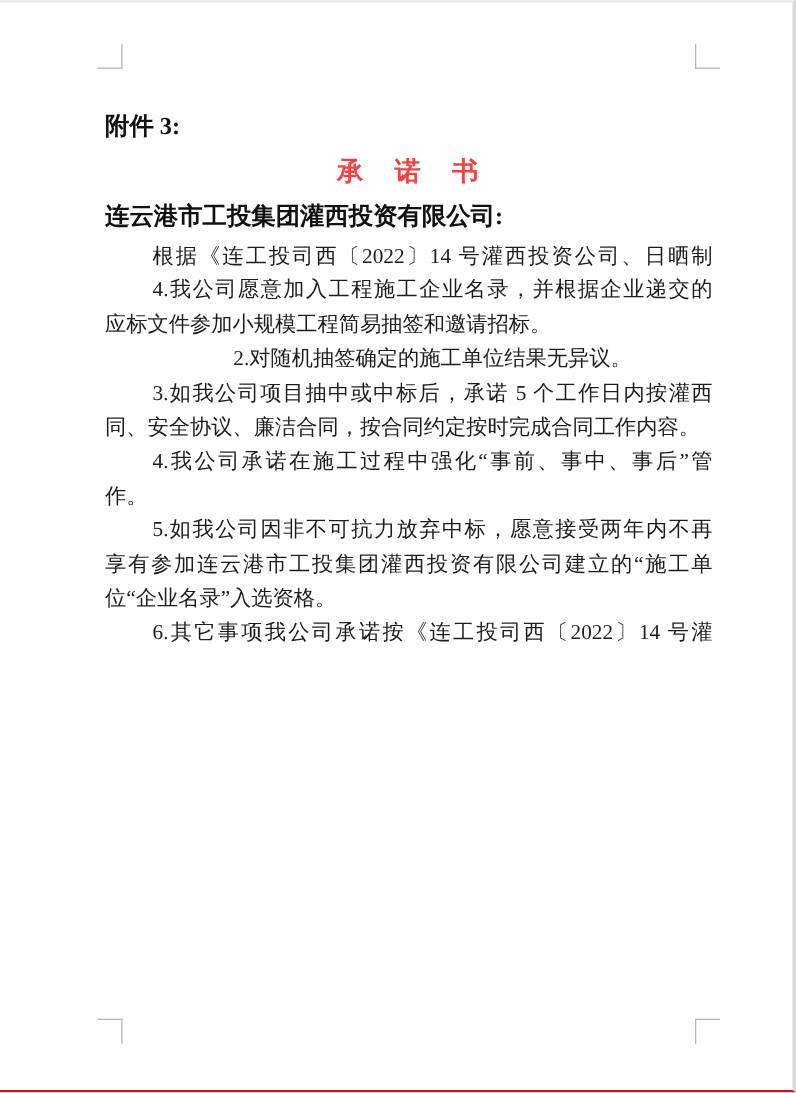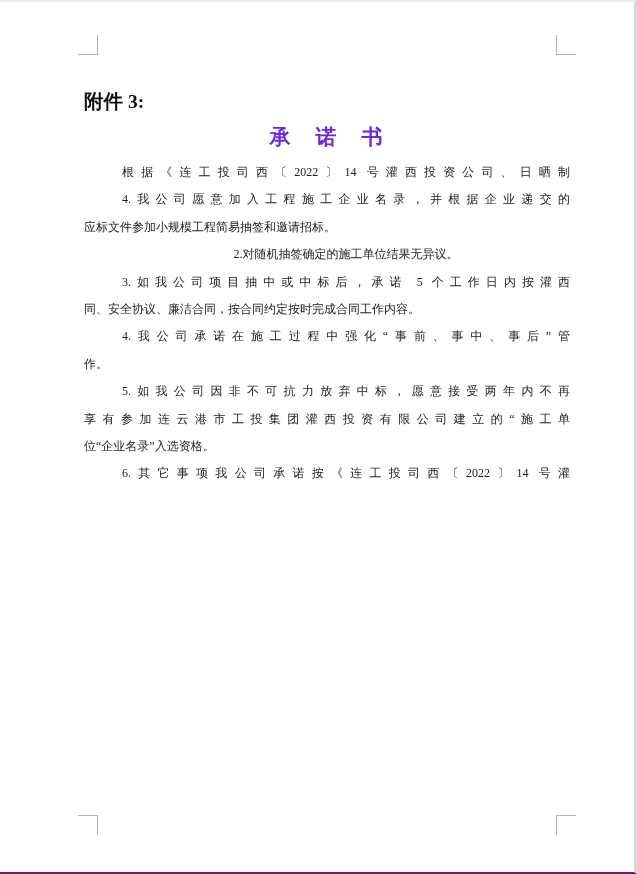--- a/index.html
+++ b/index.html
@@ -9,21 +9,21 @@
   }
   .page {
     position: relative;
     width: 637px;
     height: 874px;
     background: #ffffff;
     overflow: hidden;
     box-sizing: border-box;
     border-top: 2px solid #ebebeb;
     border-right: 3px solid #d9d9d9;
-    border-bottom: 2px solid #701a75;
+    border-bottom: 2px solid #b91c1c;
     font-family: "Liberation Serif", "DejaVu Serif", serif;
     color: #1c1c1c;
   }
   
   .crop {
     position: absolute;
     width: 19px;
     height: 19px;
   }
   .crop.tl { left: 78px;  top: 33px;  border-right: 1px solid #b3b3b3; border-bottom: 1px solid #b3b3b3; }
@@ -44,32 +44,32 @@
     color: #111;
   }
   .doc-title {
     font-size: 21px;
     line-height: 32px;
     font-weight: bold;
     text-align: center;
     letter-spacing: 2px;
     white-space: pre;
     margin: 5px 0 6px 0;
-    color: #6d28d9;
+    color: #ef4444;
   }
   .salutation {
     font-size: 19.5px;
     line-height: 30px;
     font-weight: bold;
     margin-bottom: 2px;
     color: #111;
   }
   .body-paragraphs { }
   .line {
-    font-size: 12px;
+    font-size: 17px;
     line-height: 27.4px;
   }
   .line.indent {
     text-indent: 38px;
     text-align: center;
   }
   .line.just {
     text-align: justify;
     text-align-last: justify;
   }
@@ -83,20 +83,21 @@
   <div class="crop tr"></div>
   <div class="crop bl"></div>
   <div class="crop br"></div>
 
   <div class="content">
 
     <div class="attachment">附件 3:</div>
 
     <div class="doc-title">承　诺　书</div>
 
+    <div class="salutation">连云港市工投集团灌西投资有限公司:</div>
 
     <div class="body-paragraphs">
         <div class="line indent just">根据《连工投司西〔2022〕14 号灌西投资公司、日晒制</div>
         <div class="line indent just">4.我公司愿意加入工程施工企业名录，并根据企业递交的</div>
         <div class="line">应标文件参加小规模工程简易抽签和邀请招标。</div>
         <div class="line indent">2.对随机抽签确定的施工单位结果无异议。</div>
         <div class="line indent just">3.如我公司项目抽中或中标后，承诺 5 个工作日内按灌西</div>
         <div class="line">同、安全协议、廉洁合同，按合同约定按时完成合同工作内容。</div>
         <div class="line indent just">4.我公司承诺在施工过程中强化“事前、事中、事后”管</div>
         <div class="line">作。</div>

